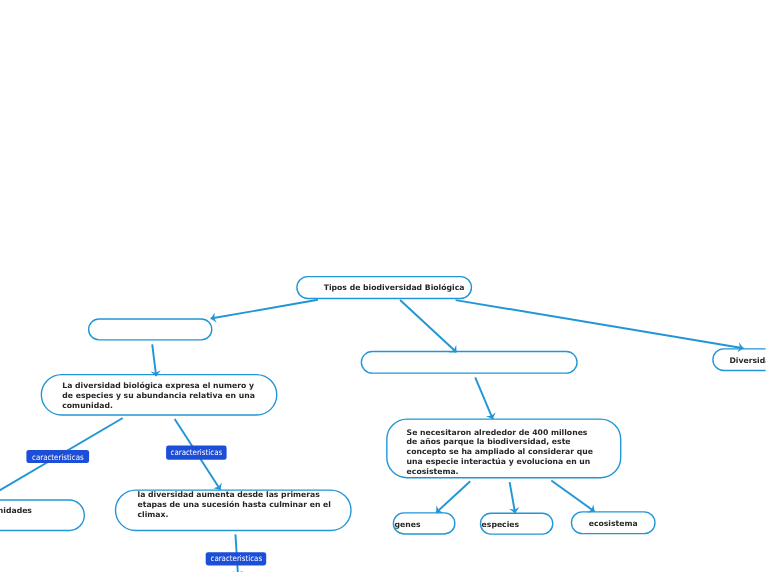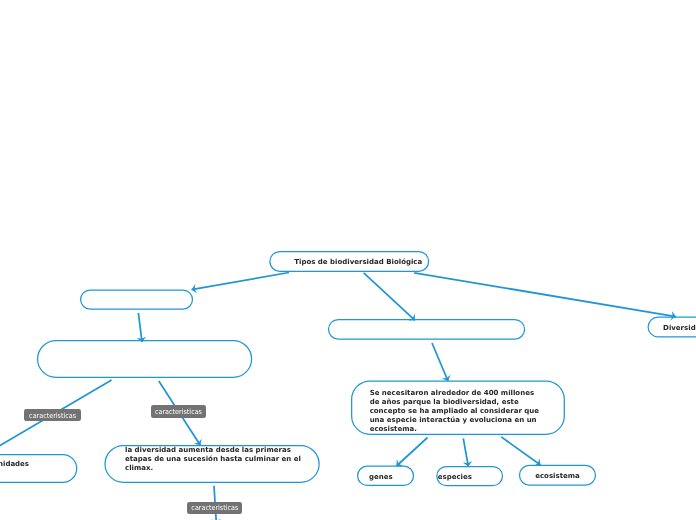--- a/index.html
+++ b/index.html
@@ -7,21 +7,21 @@
        font-family:"DejaVu Sans",sans-serif;
        -webkit-font-smoothing:antialiased;text-rendering:geometricPrecision;}
   #canvas{position:absolute;left:0;top:0;width:696px;height:520px;}
   svg.edges,svg.shapes{position:absolute;left:0;top:0;width:696px;height:520px;}
   .node{position:absolute;box-sizing:border-box;background:transparent;
         border:1px solid transparent;border-radius:999px;color:#262626;
         font-weight:bold;font-size:7px;line-height:9px;
         display:flex;align-items:center;}
   .node .txt{position:relative;top:1.4px;}
   .node, .tag{filter:opacity(1);}
-  .tag{position:absolute;background:#737373;color:#fff;border-radius:2.2px;
+  .tag{position:absolute;background:#1d4ed8;color:#fff;border-radius:2.2px;
        font-family:"DejaVu Sans",sans-serif;font-stretch:condensed;font-size:7.15px;font-weight:400;
        display:flex;align-items:center;justify-content:center;}
 </style>
 </head>
 <body>
 
 <div id="canvas">
   <svg class="shapes" viewBox="0 0 696 520">
     <g fill="#ffffff" stroke="#2196d6" stroke-width="1.25">
       <rect x="269.9" y="251.5" width="158.7" height="19.9" rx="9.95"></rect>
@@ -56,35 +56,38 @@
       <path d="M501.2,436.9 L540.5,465"></path>
       <path d="M214,485.8 L216.4,524"></path>
     </g>
   </svg>
 
   <div class="node" style="left:270.9px;top:251.5px;width:158.7px;height:19.9px;justify-content:center;padding-left:16px;">
     <span class="txt">Tipos de biodiversidad Biológica</span>
   </div>
 
 
+  <div class="node" style="left:37.6px;top:340.6px;width:214px;height:36.7px;padding:0 12px 0 18px;">
+    <span class="txt">La diversidad biológica expresa el numero y de especies y su abundancia relativa en una comunidad.</span>
+  </div>
 
   <div class="node" style="left:-208.8px;top:454.6px;width:285.5px;height:27.7px;padding:0 12px 0 18px;">
     <span class="txt" style="width:220px;display:block;top:0.4px;">la diversidad de especies es mayor en las comunidades biologicas</span>
   </div>
 
   <div class="node" style="left:105px;top:445.6px;width:214.1px;height:36.7px;padding:0 14px 12px 19px;border-radius:13px;">
     <span class="txt">la diversidad aumenta desde las primeras etapas de una sucesión hasta culminar en el climax.</span>
   </div>
 
 
   <div class="node" style="left:351.65px;top:381px;width:212.65px;height:53.3px;padding:0 12px 1px 17px;">
     <span class="txt" style="width:174px;display:block;top:4px;">Se necesitaron alrededor de 400 millones de años parque la biodiversidad, este concepto se ha ampliado al considerar que una especie interactúa y evoluciona en un ecosistema.</span>
   </div>
 
-  <div class="node" style="left:357.6px;top:466.2px;width:36px;height:19.2px;justify-content:flex-end;">
+  <div class="node" style="left:357.6px;top:466.2px;width:36px;height:19.2px;justify-content:flex-start;">
     <span class="txt">genes</span>
   </div>
 
   <div class="node" style="left:436.8px;top:466.6px;width:65.7px;height:19px;justify-content:flex-start;">
     <span class="txt">especies</span>
   </div>
 
   <div class="node" style="left:519.5px;top:465.3px;width:75.95px;height:19.8px;justify-content:center;">
     <span class="txt">ecosistema</span>
   </div>

